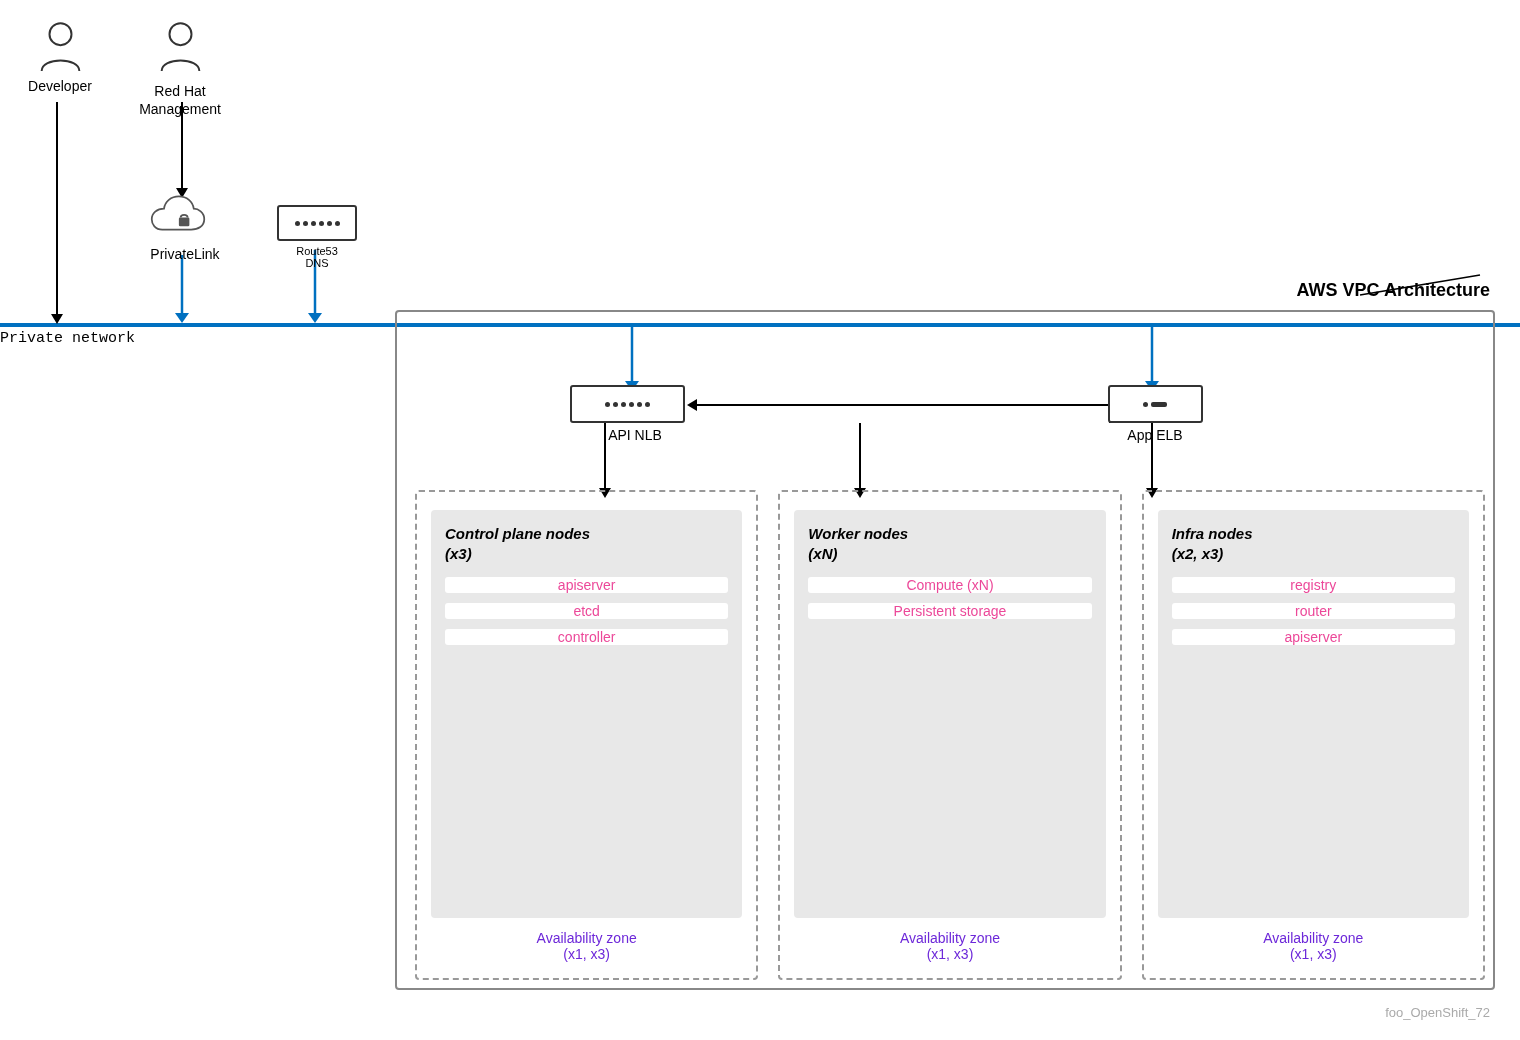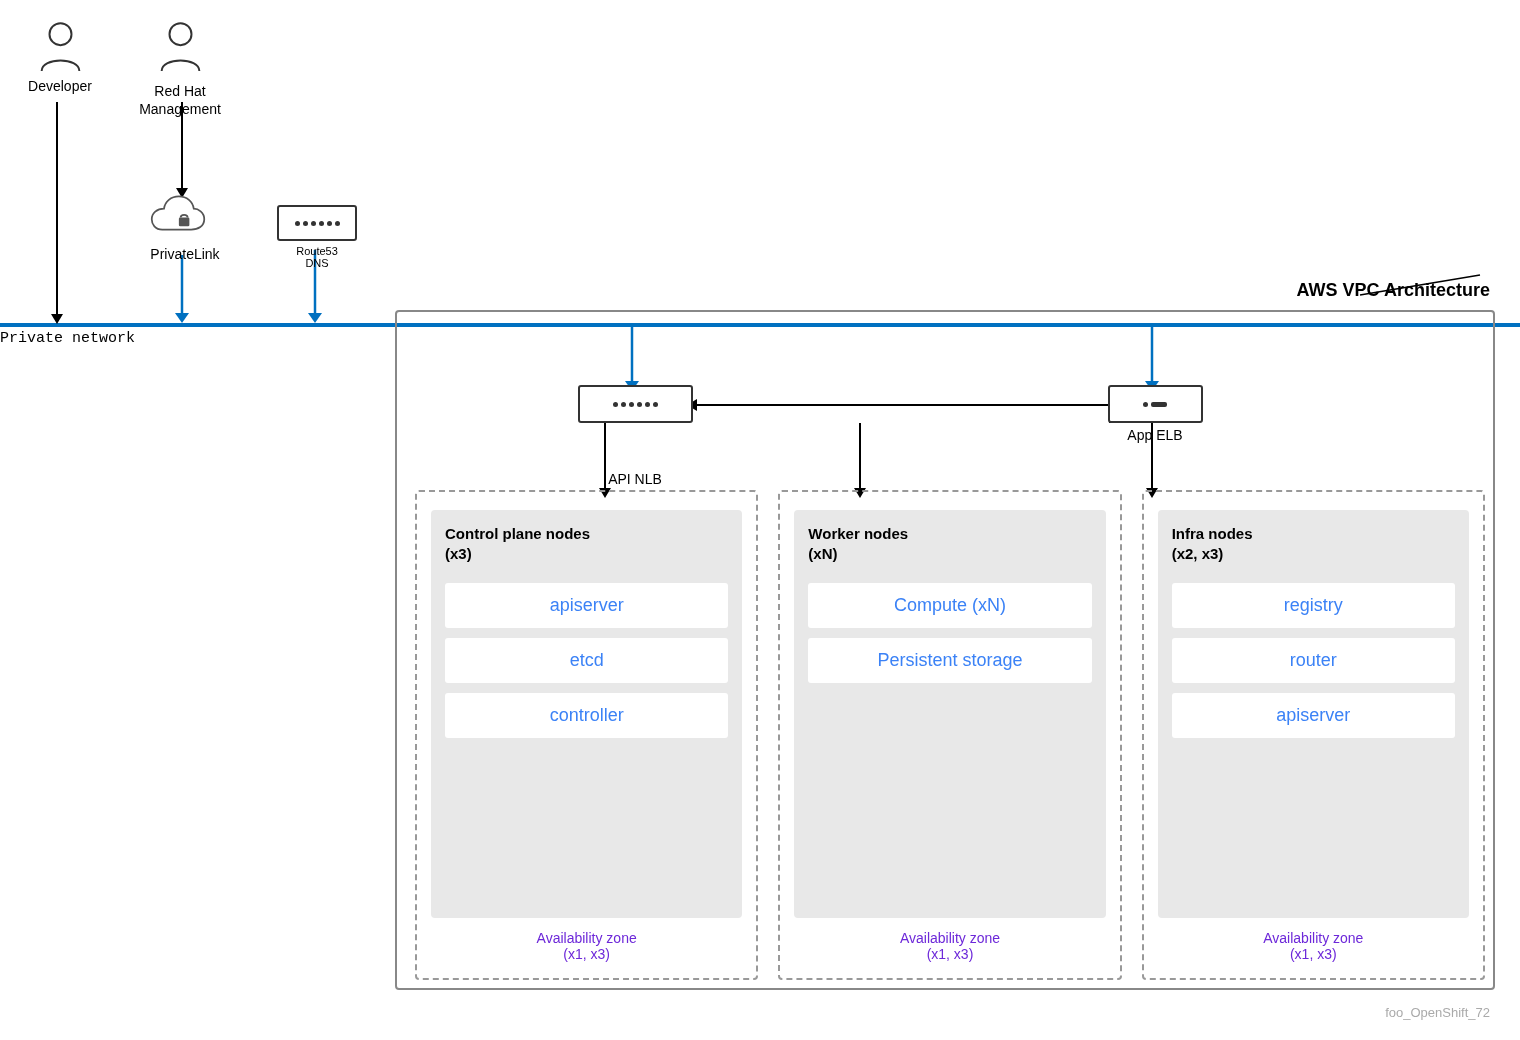--- a/index.html
+++ b/index.html
@@ -132,23 +132,21 @@
       margin-left: 32px;
     }
 
     
     .apinlb-area {
       position: absolute;
       left: 570px;
       top: 385px;
       display: flex;
       flex-direction: column;
-      align-items: center;
       width: 130px;
-      gap: 44px;
     }
 
     .network-box-wide {
       width: 115px;
       height: 38px;
       border: 2px solid #333;
       border-radius: 3px;
       display: flex;
       align-items: center;
       justify-content: center;
@@ -240,32 +238,33 @@
       margin: 18px 14px 60px 14px;
       background: #e8e8e8;
       border-radius: 4px;
       padding: 14px;
       flex: 1;
     }
 
     .nodes-title {
       font-weight: bold;
       font-size: 15px;
-      margin-bottom: 20px;
+      margin-bottom: 14px;
       line-height: 1.3;
+      font-style: italic;
     }
 
     .node-item {
       background: #fff;
       border-radius: 3px;
-      padding: 12px 10px;
+      padding: 0 10px;
       margin-bottom: 10px;
-      font-size: 18px;
-      text-align: center;
-      color: #3b82f6;
+      font-size: 14px;
+      text-align: center;
+      color: #ec4899;
     }
 
     
     .watermark {
       position: absolute;
       bottom: 20px;
       right: 30px;
       font-size: 13px;
       color: #aaa;
     }

